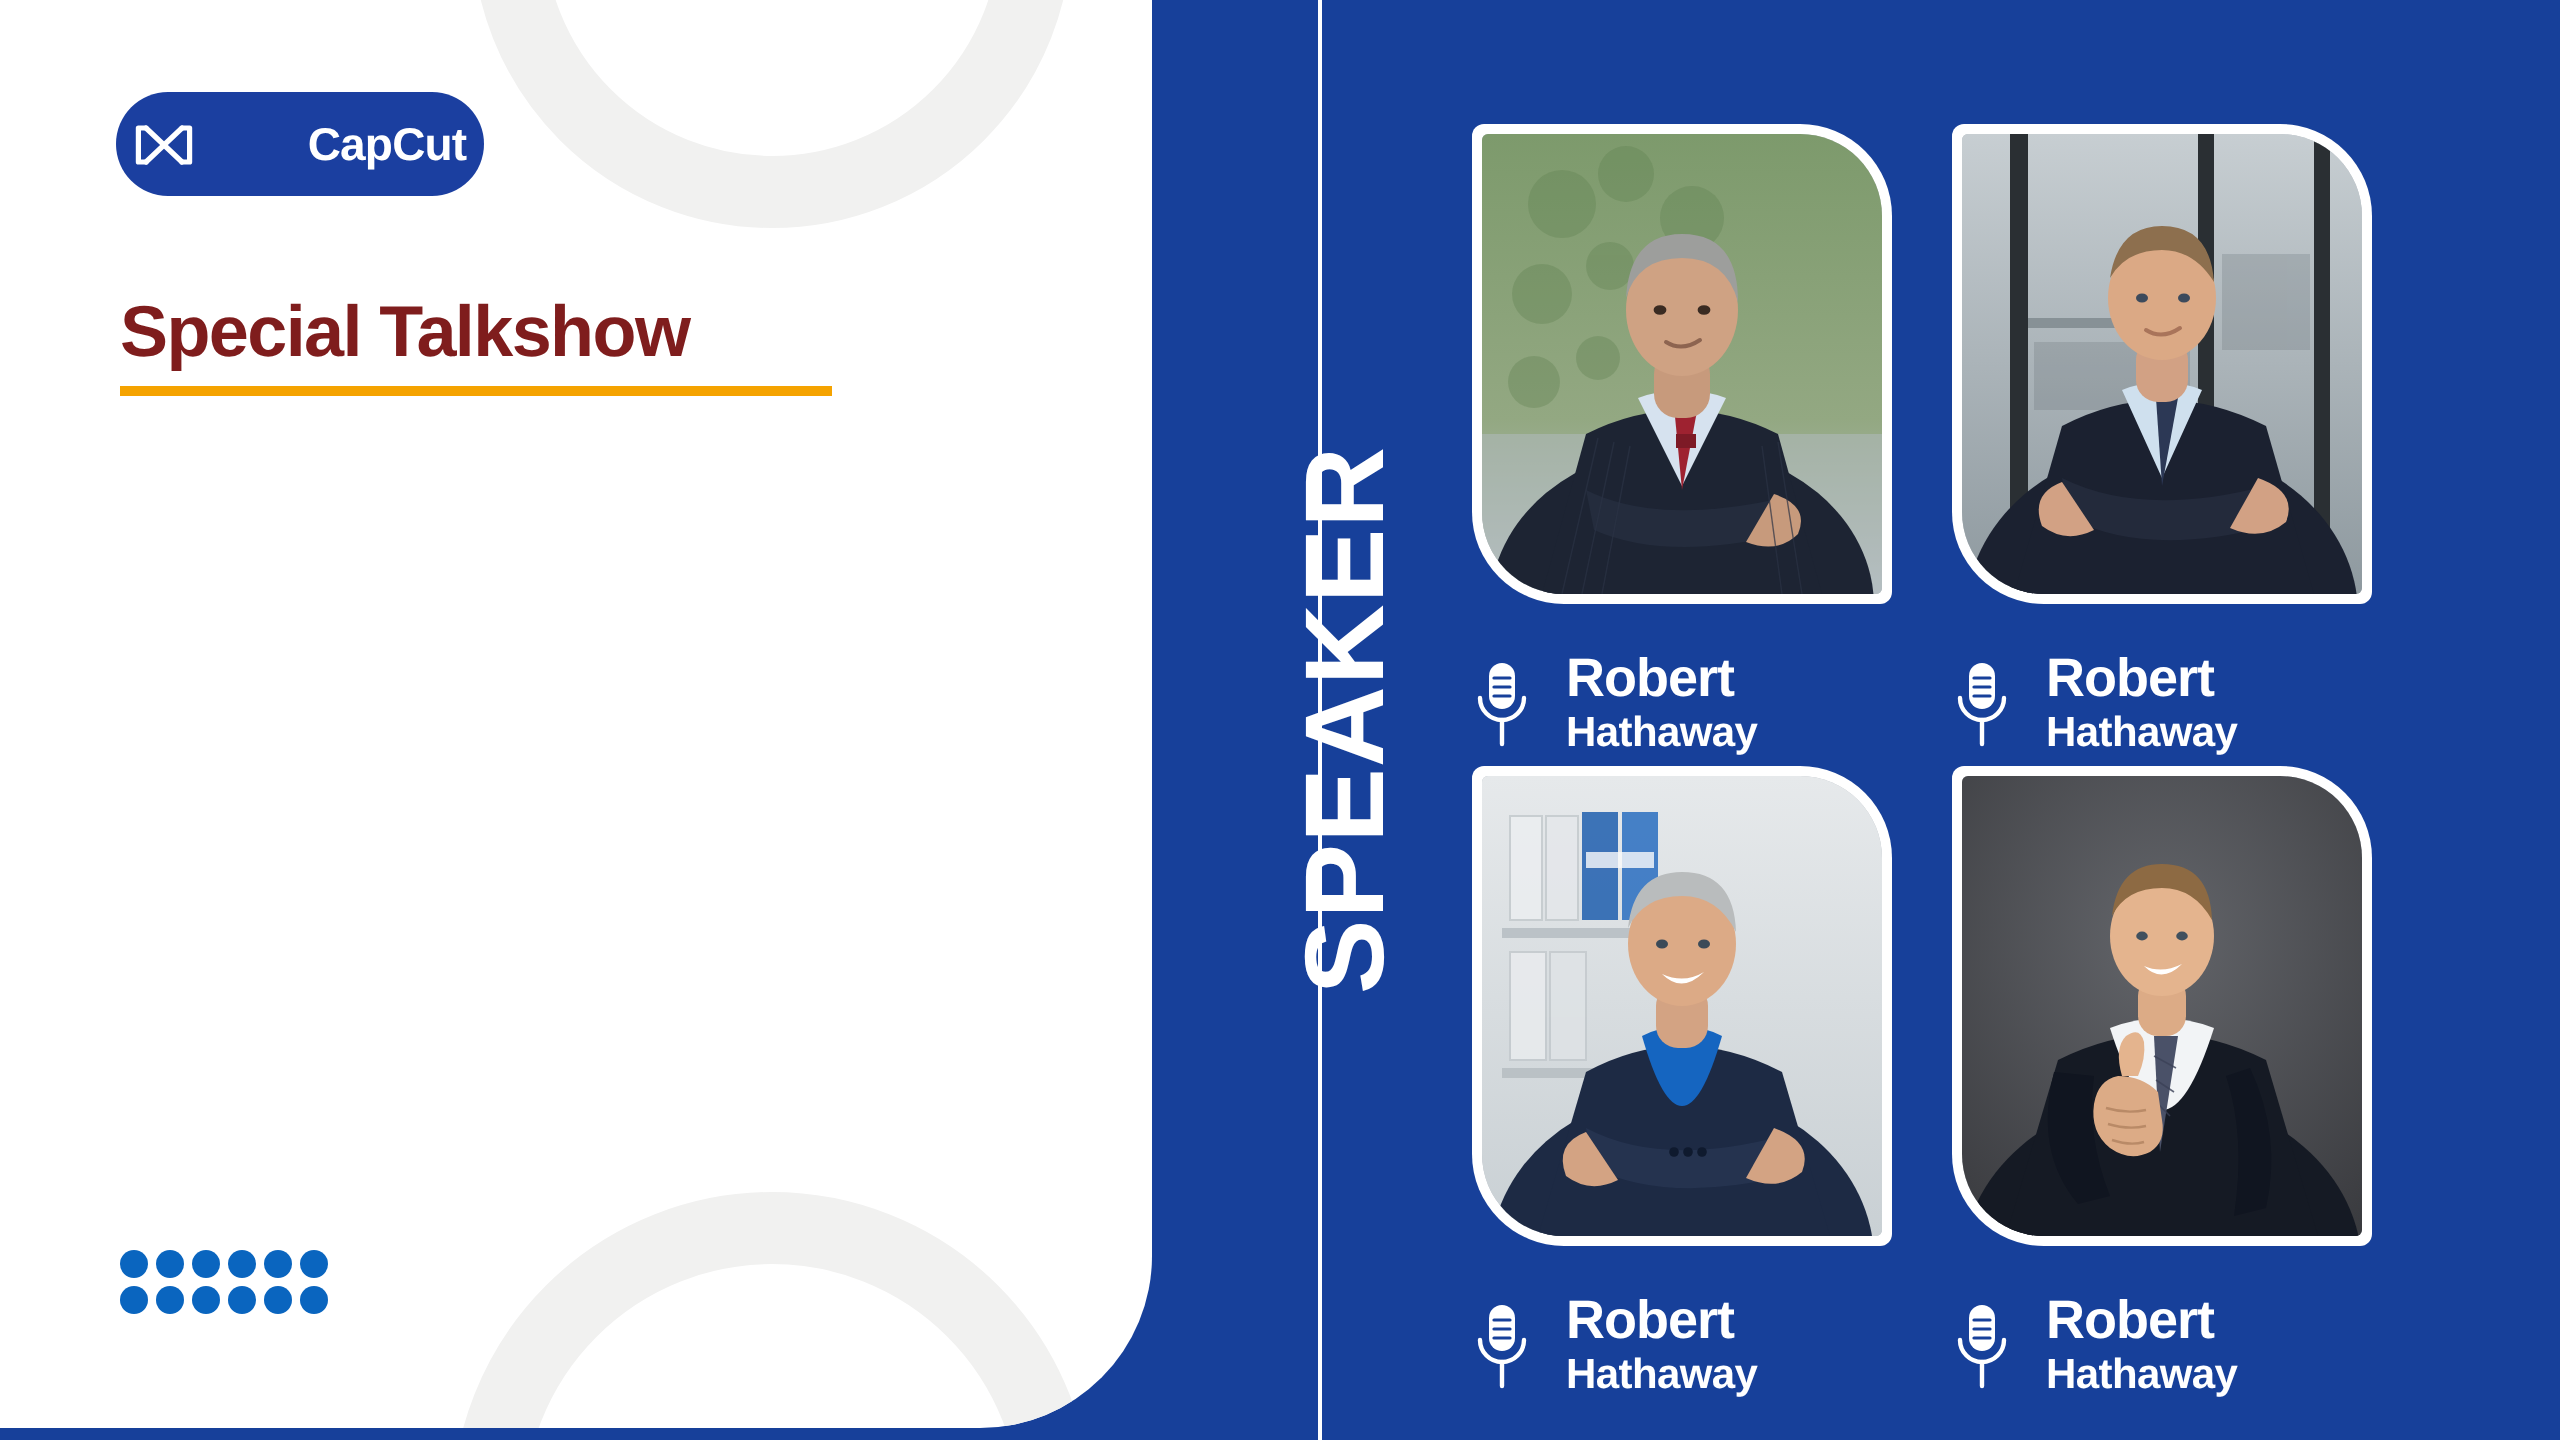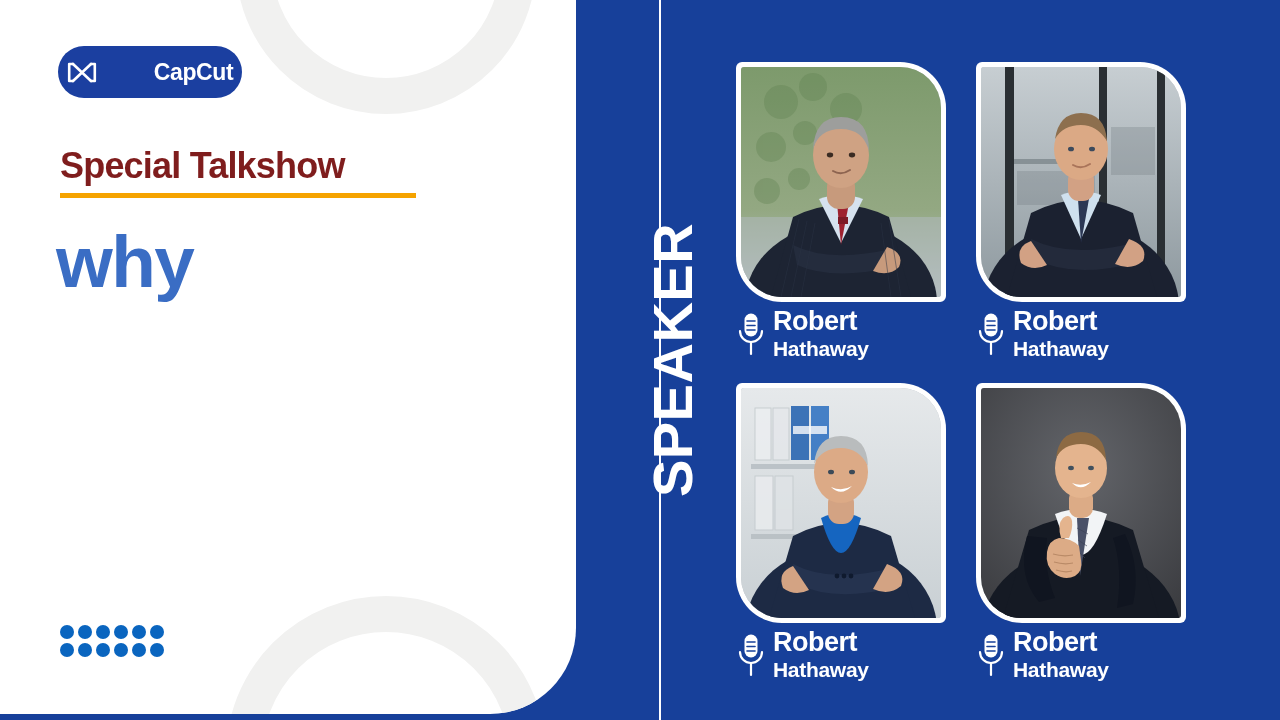--- a/index.html
+++ b/index.html
@@ -143,22 +143,22 @@
     width:100%; height:100%;
     border-radius:3px 41px 3px 41px;
     overflow:hidden;
     position:relative;
     background:#b9bfc6;
   }
   .photo svg { display:block; width:100%; height:100%; }
 
   
   .name-row {
-    margin-top:6px;
-    display:flex; align-items:center; gap:7px;
+    margin-top:24px;
+    display:flex; align-items:center; gap:17px;
   }
   .mic-icon { width:30px; height:44px; flex:0 0 30px; }
   .name-block { line-height:1.0; }
   .name-first {
     display:block;
     color:#FFFFFF;
     font-size:27px;
     font-weight:bold;
     letter-spacing:-0.5px;
   }
@@ -194,21 +194,20 @@
         </svg>
         <span class="capcut-word">CapCut</span>
       </div>
 
       <div class="eyebrow-wrap">
         <div class="eyebrow">Special Talkshow</div>
         <div class="eyebrow-rule"></div>
       </div>
 
       <h1 class="headline">
-        <span class="hl-line">why</span>
       </h1>
 
       <div class="dot-grid">
         <span class="dot"></span>
         <span class="dot"></span>
         <span class="dot"></span>
         <span class="dot"></span>
         <span class="dot"></span>
         <span class="dot"></span>
         <span class="dot"></span>

